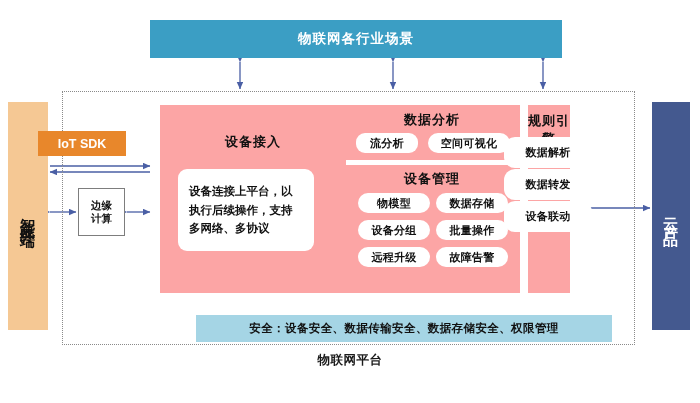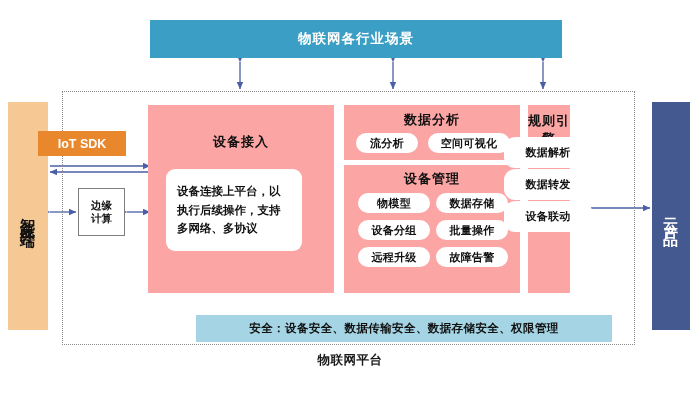--- a/index.html
+++ b/index.html
@@ -69,21 +69,21 @@
     line-height:1.25;
   }
 
   
   .panel{background:#fca5a5;}
   .panel-title{
     font-size:13px;font-weight:bold;color:#111;
     text-align:center;letter-spacing:1px;
   }
 
-  .device-access{left:148px;top:105px;width:186px;height:188px;}
+  .device-access{left:160px;top:105px;width:186px;height:188px;}
   .device-access .panel-title{margin-top:28px;}
   .access-bubble{
     position:absolute;left:18px;top:64px;width:136px;height:82px;
     background:#ffffff;border-radius:9px;
     display:flex;align-items:center;
     padding:0 11px;box-sizing:border-box;
     font-size:11.5px;font-weight:bold;color:#111;
     line-height:1.65;
   }
 
@@ -98,21 +98,21 @@
 
   
   .pill{
     position:absolute;background:#ffffff;border-radius:11px;
     display:flex;align-items:center;justify-content:center;
     font-size:11px;font-weight:bold;color:#111;
     letter-spacing:.3px;
   }
 
   
-  .pa0{left:12px;top:28px;width:62px;height:20px;}
+  .pa0{left:12px;top:28px;width:62px;height:20px;border-radius:9px;}
   .pa1{left:84px;top:28px;width:82px;height:20px;}
 
   
   .pm{width:72px;height:20px;}
   .pm-c0{left:14px;}
   .pm-c1{left:92px;}
   .pm-r0{top:28px;}
   .pm-r1{top:55px;}
   .pm-r2{top:82px;}
 

